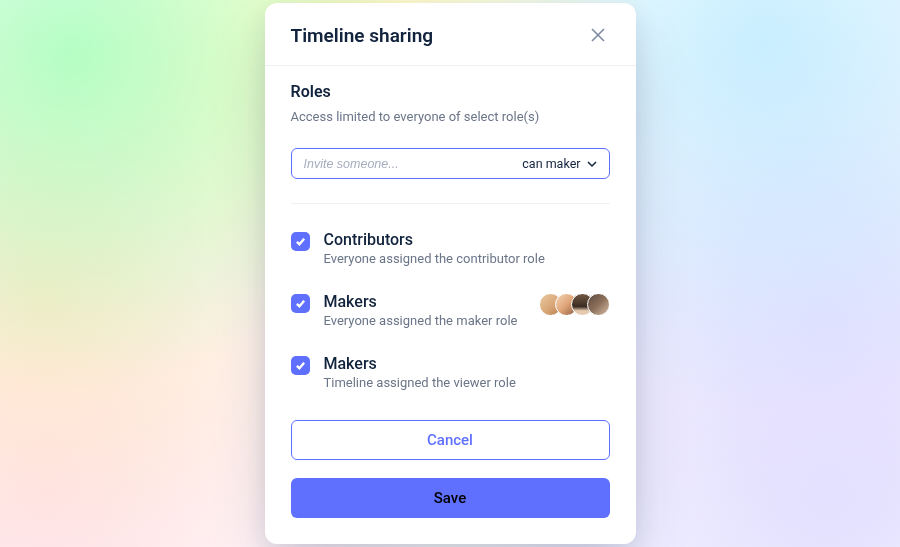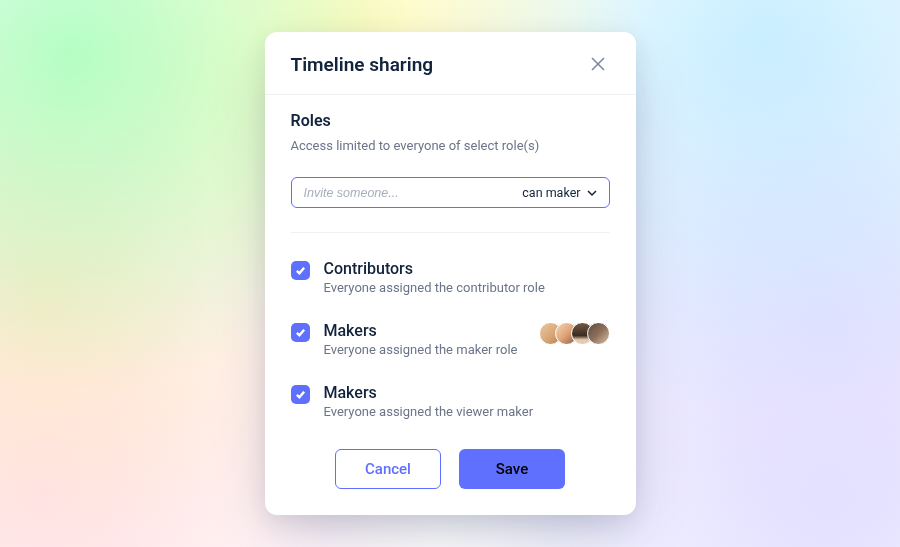--- a/index.html
+++ b/index.html
@@ -142,20 +142,21 @@
   .av1 { background: linear-gradient(135deg,#e8c9a0 0%, #d9a777 55%, #b77f50 100%); }
   .av2 { background: linear-gradient(135deg,#f4d4b8 0%, #e0a578 50%, #8a5c44 100%); }
   .av3 { background: linear-gradient(180deg,#735843 0%, #3a2c22 60%, #e7cbb0 80%); }
   .av4 { background: linear-gradient(135deg,#5c4a3e 0%, #8c6f5a 50%, #d9c1a8 100%); }
 
   .footer {
     display: flex;
     justify-content: center;
     gap: 18px;
     padding: 10px 26px 26px 26px;
+    flex-direction: column;
   }
   .btn {
     min-width: 106px;
     padding: 10px 22px;
     border-radius: 6px;
     font-size: 15px;
     font-weight: 500;
     text-align: center;
     cursor: pointer;
     border: 1px solid transparent;
@@ -235,21 +236,21 @@
     </div>
 
     <div class="role-row">
       <div class="checkbox">
         <svg viewBox="0 0 12 12">
             <polyline points="2,6.5 4.8,9 10,3"></polyline>
           </svg>
       </div>
       <div class="role-text">
         <div class="role-name">Makers</div>
-        <div class="role-desc">Everyone assigned the viewer maker</div>
+        <div class="role-desc">Timeline assigned the viewer role</div>
       </div>
     </div>
 
   </div>
 
   <div class="footer">
     <div class="btn btn-secondary">Cancel</div>
     <div class="btn btn-primary">Save</div>
   </div>
 

